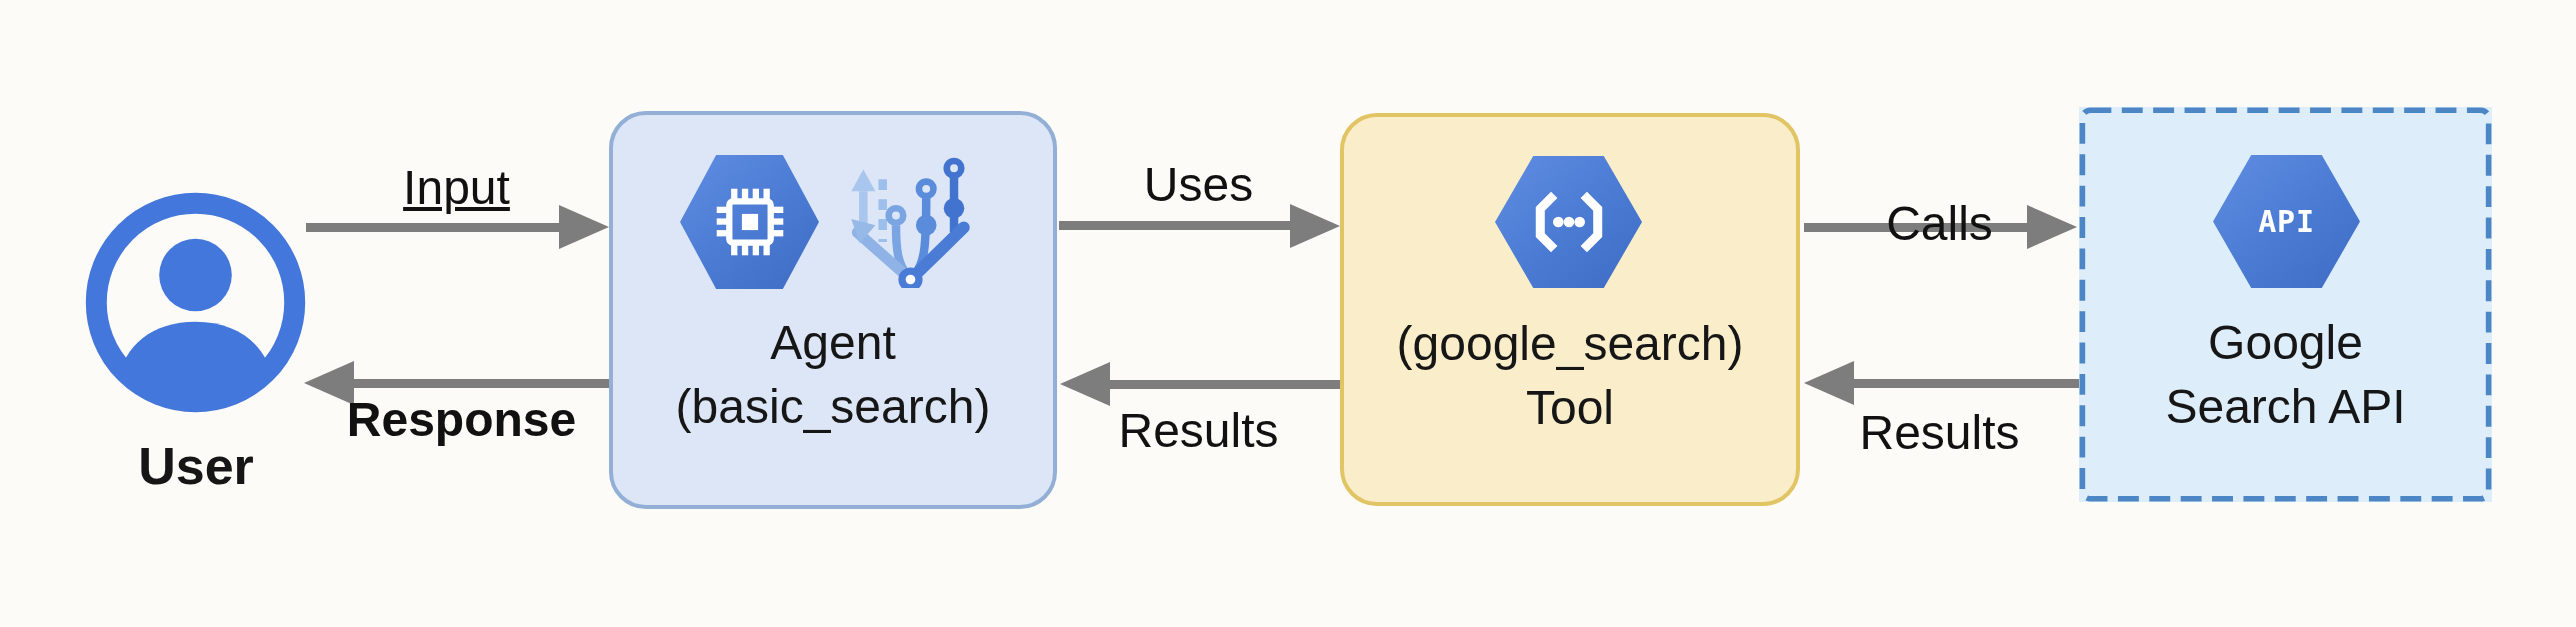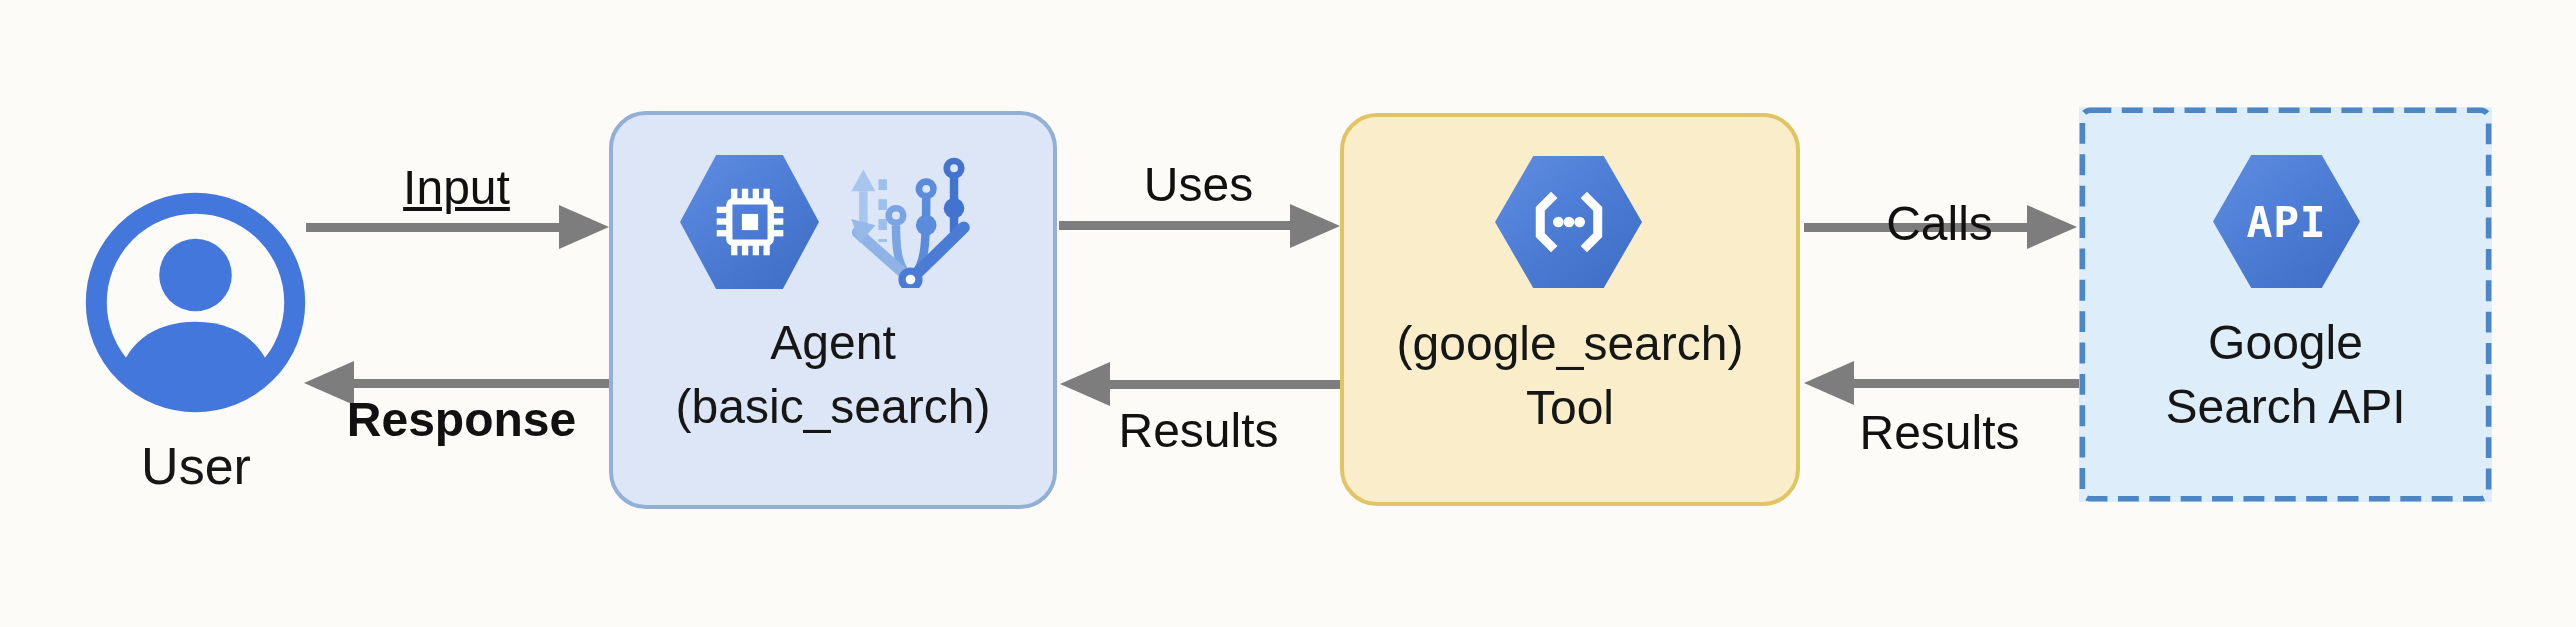--- a/index.html
+++ b/index.html
@@ -52,30 +52,30 @@
     background: linear-gradient(140deg, #5f8de2 0%, #4b7ad3 55%, #3e6cc5 100%);
     display:flex; align-items:center; justify-content:center;
   }
   #agent-hex { left:67px;  top:40px; width:139px; height:134px; }
   #tool-hex  { left:151px; top:39px; width:147px; height:132px; }
   #api-hex   { left:134px; top:48px; width:147px; height:133px; }
 
   .api-hex-label {
     color:#ffffff;
     font-family:"DejaVu Sans Mono", monospace;
-    font-weight:bold; font-size:43px; letter-spacing:0.8px;
+    font-weight:bold; font-size:30px; letter-spacing:0.8px;
   }
 
   #vertex-icon { position:absolute; left:237px; top:40px; }
 
   
   #user-icon { position:absolute; left:85px; top:192px; }
   #user-label {
     position:absolute; left:35px; top:436px; width:322px;
-    text-align:center; font-size:52px; line-height:60px;
+    text-align:center; font-size:52px; line-height:60px;font-weight:bold;
   }
 
   
   .shaft { position:absolute; height:8.9px; background:#7d7d7d; }
   .head-right {
     position:absolute; width:0; height:0;
     border-top:22.5px solid transparent; border-bottom:22.5px solid transparent;
     border-left:50px solid #7d7d7d;
   }
   .head-left {

